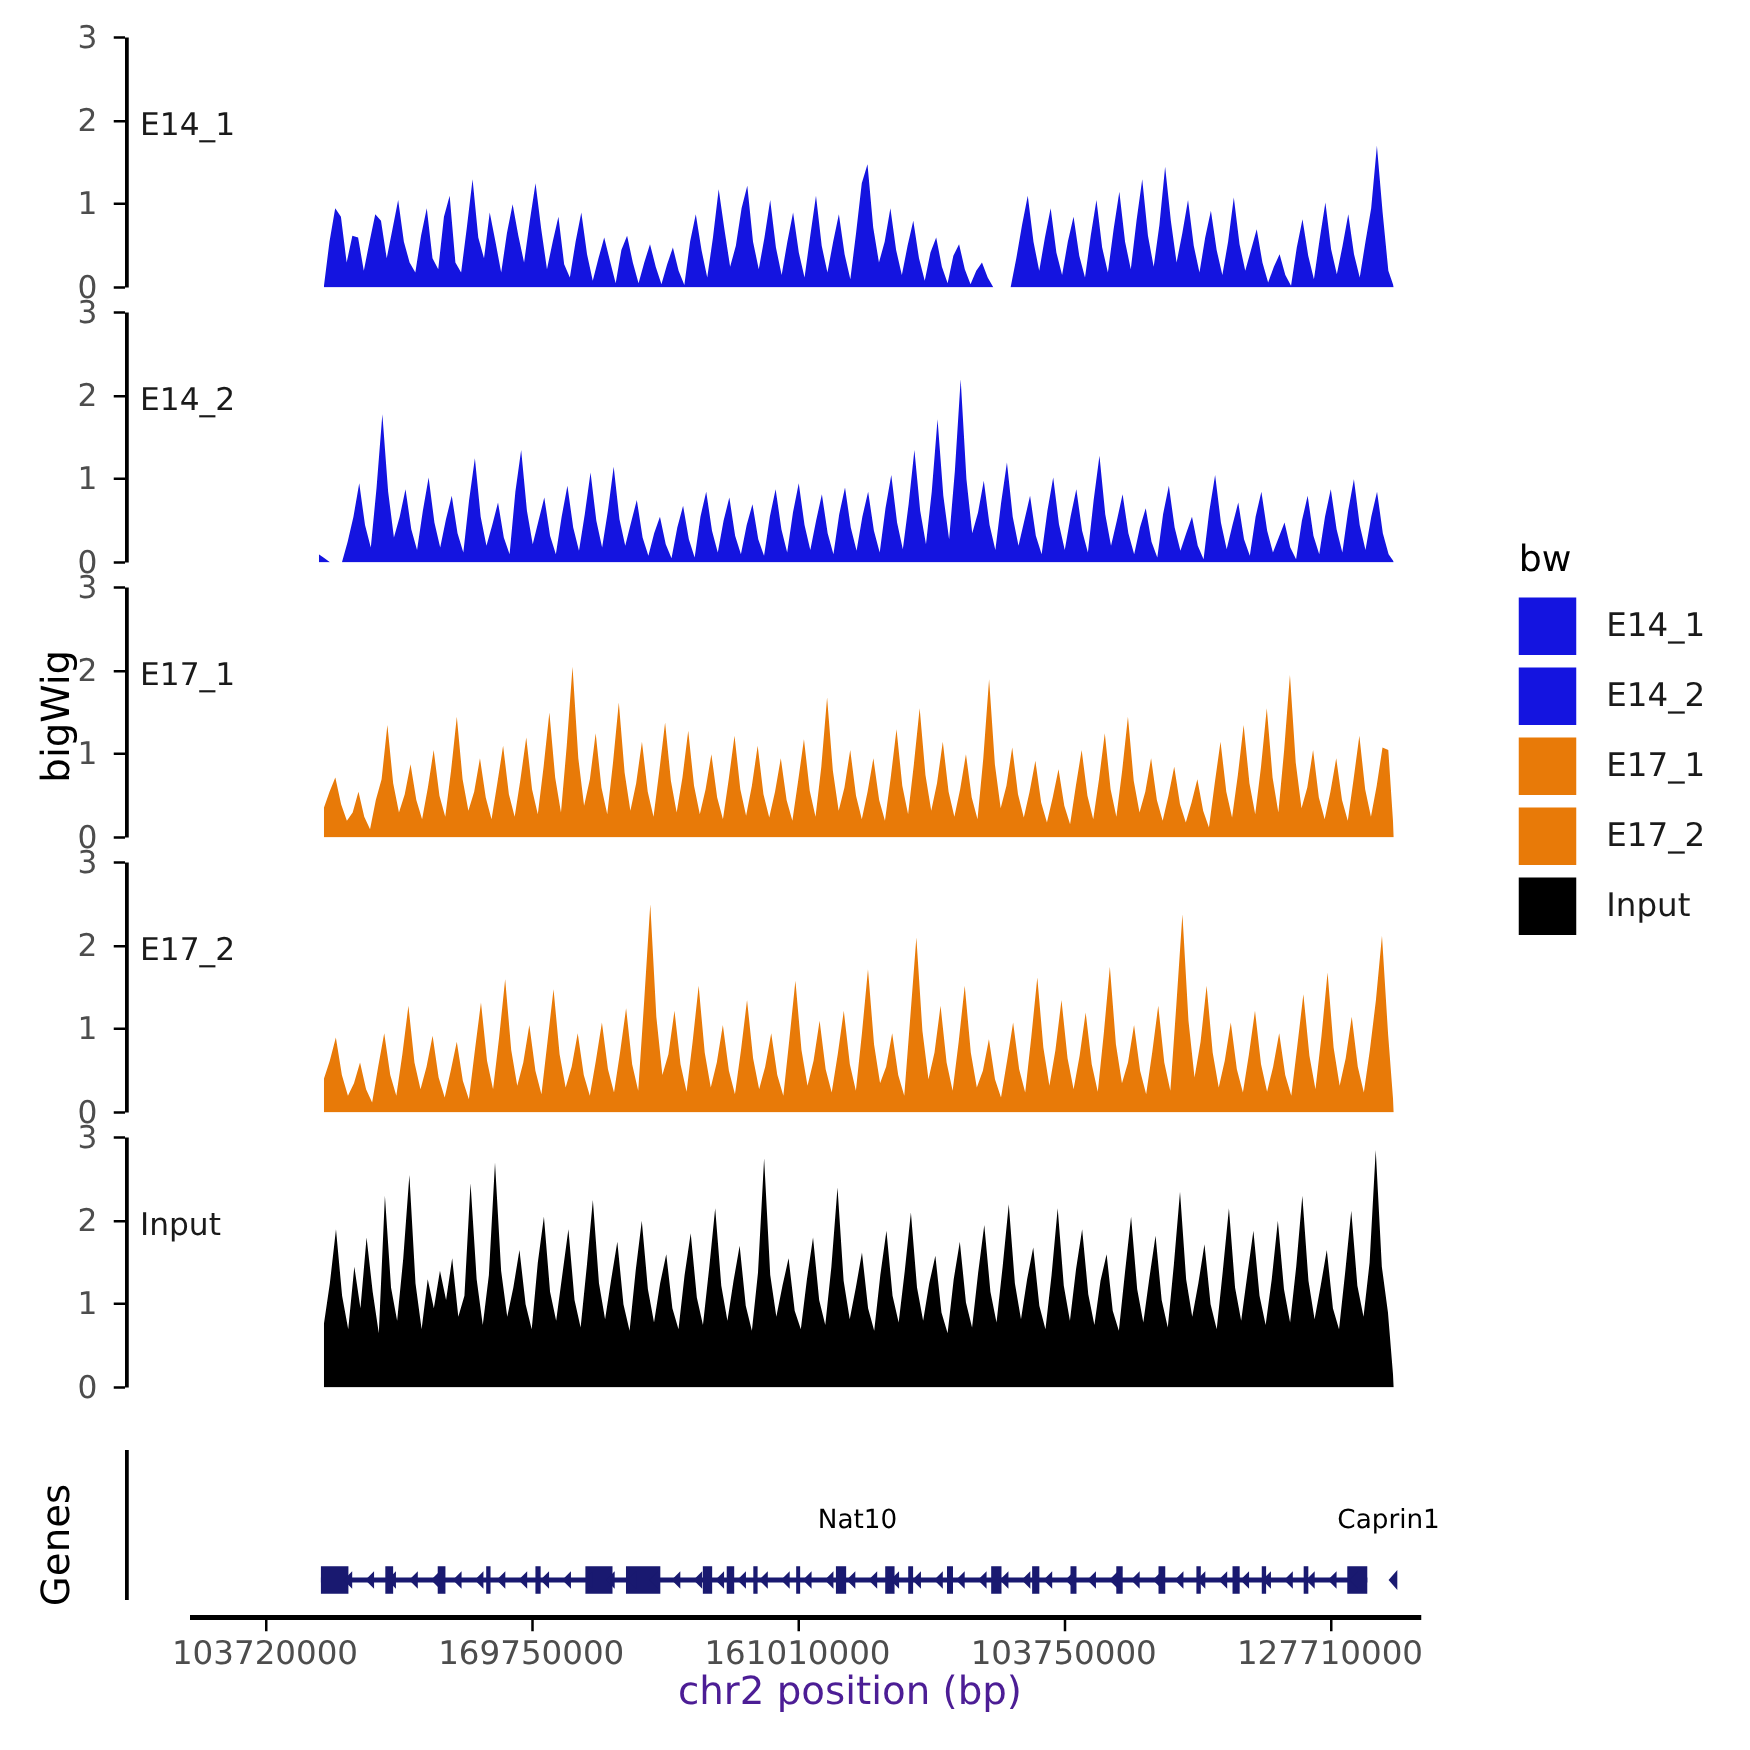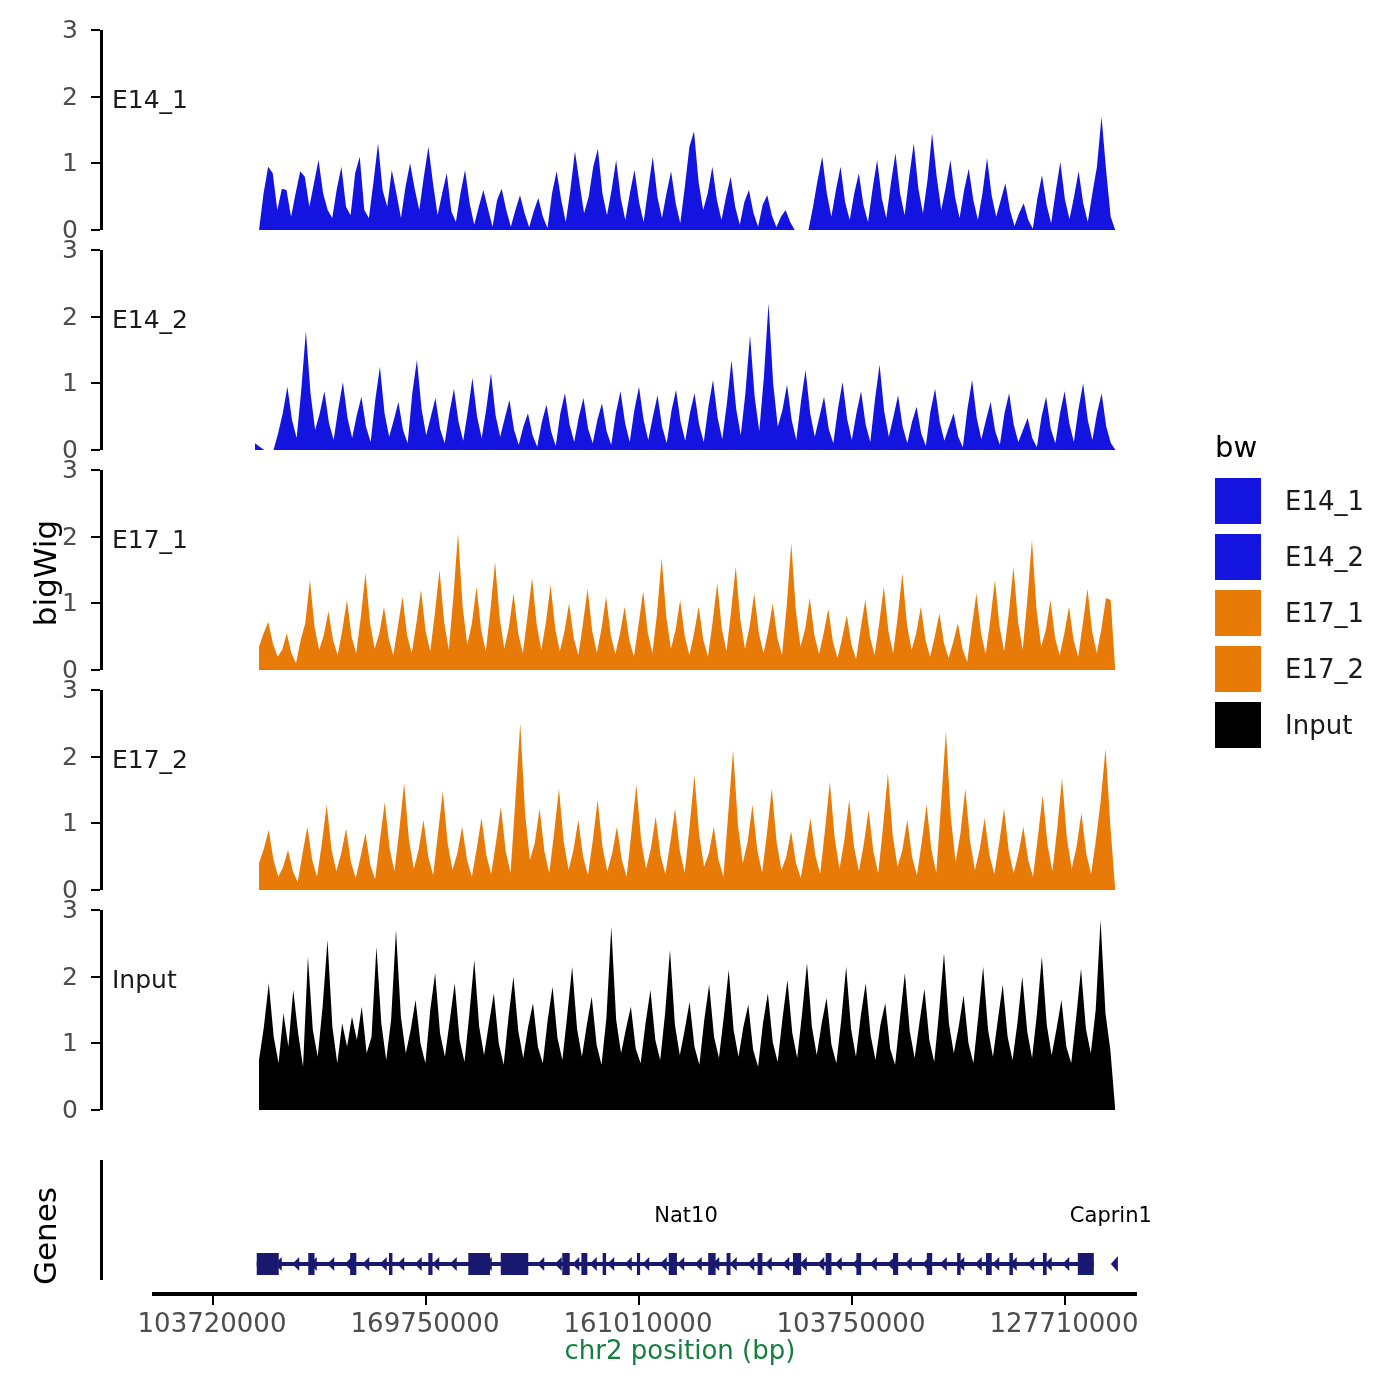--- a/index.html
+++ b/index.html
@@ -29,21 +29,21 @@
   .plotarea svg{display:block;}
 
   
   .xaxisline{position:absolute;background:#000;height:4px;}
   .xtick{position:absolute;background:#000;width:2px;height:9px;}
   .xticklabel{
     position:absolute;font-size:26px;color:#4d4d4d;
     white-space:nowrap;text-align:center;
   }
   .xtitle{
-    position:absolute;font-size:26px;color:#15803d;white-space:nowrap;
+    position:absolute;font-size:31px;color:#4c1d95;white-space:nowrap;
     text-align:center;
   }
 
   
   .genelabel{position:absolute;font-size:21px;color:#000;white-space:nowrap;text-align:center;}
 
   
   .legend{position:absolute;}
   .legend-title{position:absolute;font-size:29px;color:#000;}
   .legend-item{position:absolute;display:flex;align-items:center;}

